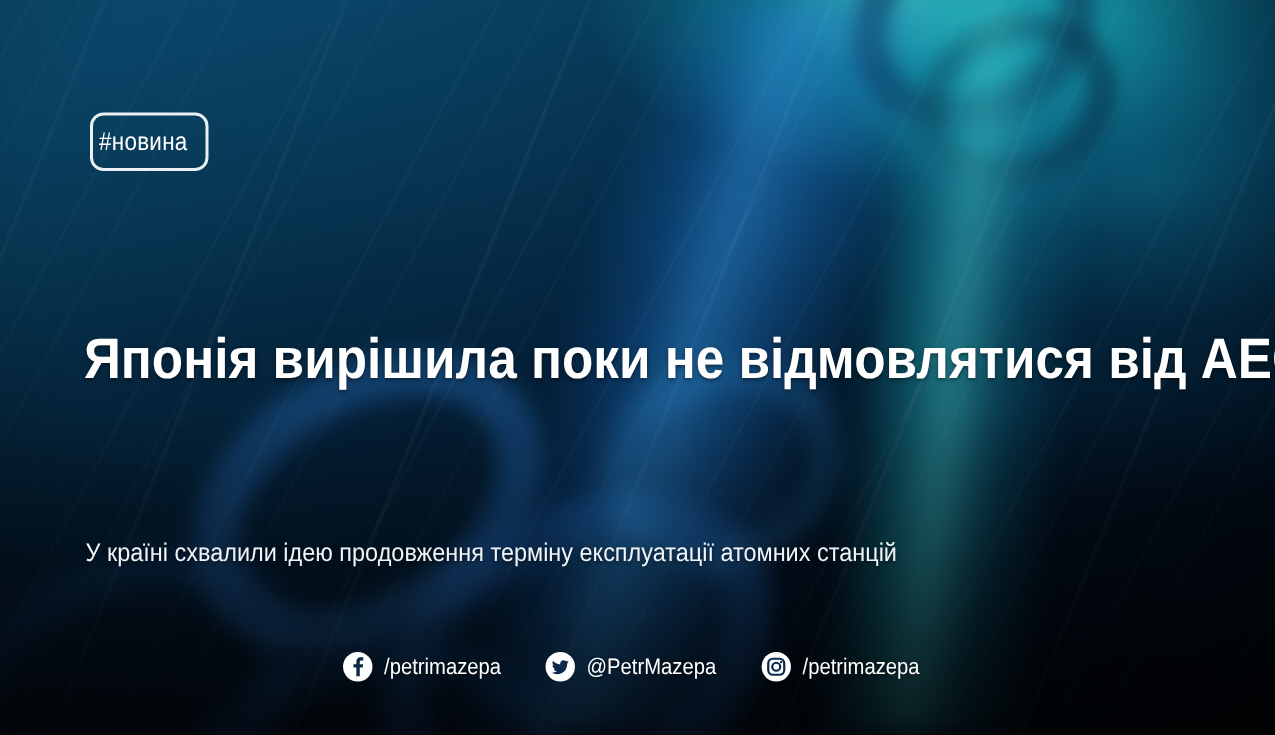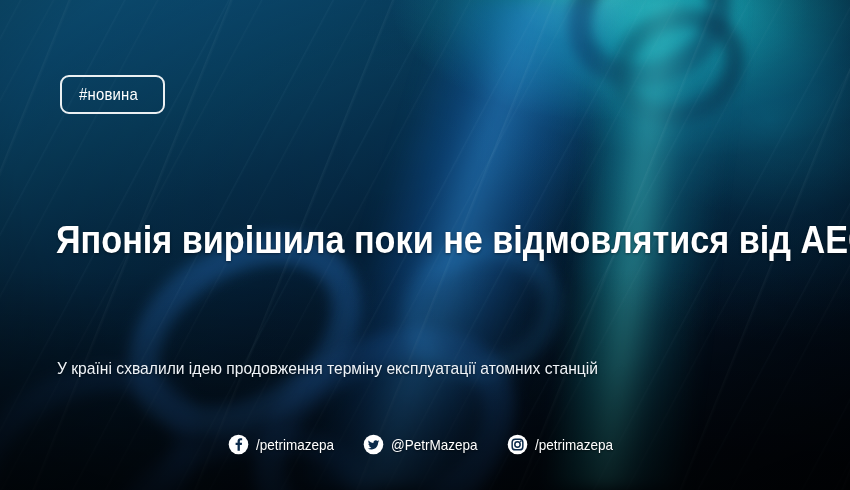--- a/index.html
+++ b/index.html
@@ -148,21 +148,21 @@
     position: relative;
     width: 100%;
     height: 100%;
   }
 
   #tag-badge {
     position: absolute;
     left: 60px;
     top: 75px;
     height: 39px;
-    padding: 0 17px;
+    padding: 0 4px;
     display: flex;
     align-items: center;
     box-sizing: border-box;
     border: 2px solid rgba(255,255,255,0.92);
     border-radius: 9px;
   }
   #tag-badge-label {
     color: #ffffff;
     font-size: 17px;
     font-weight: 400;

